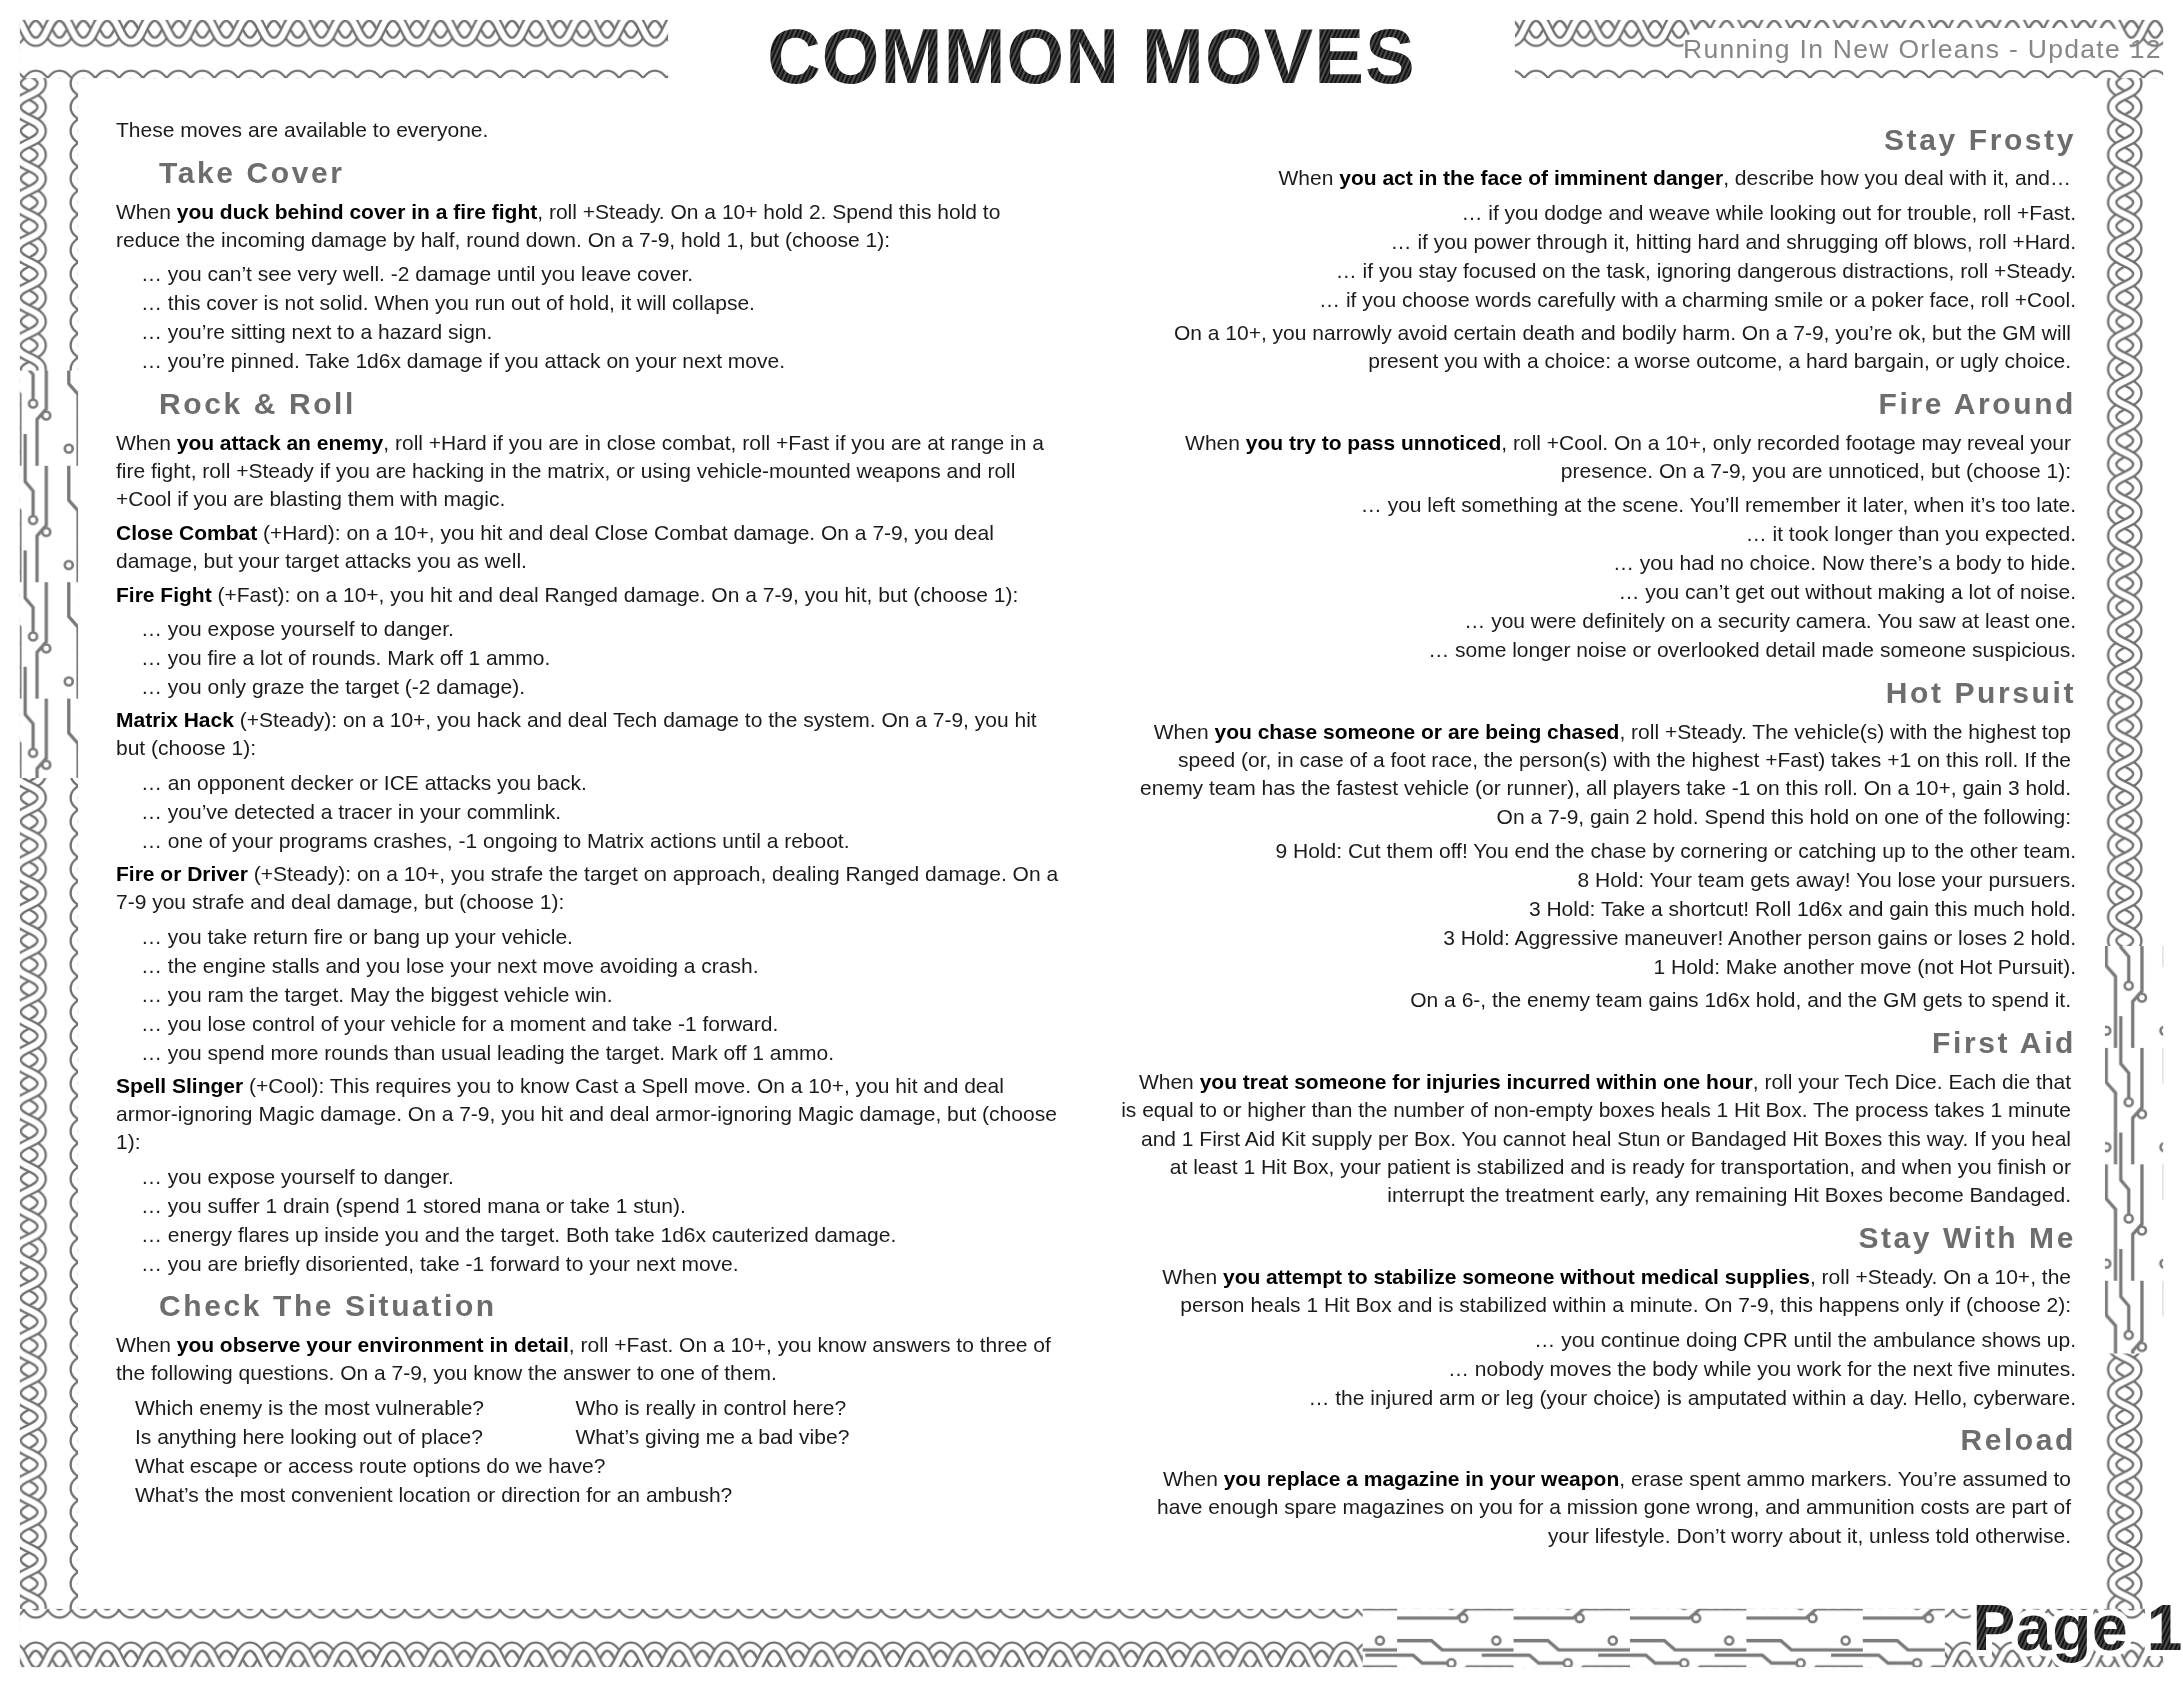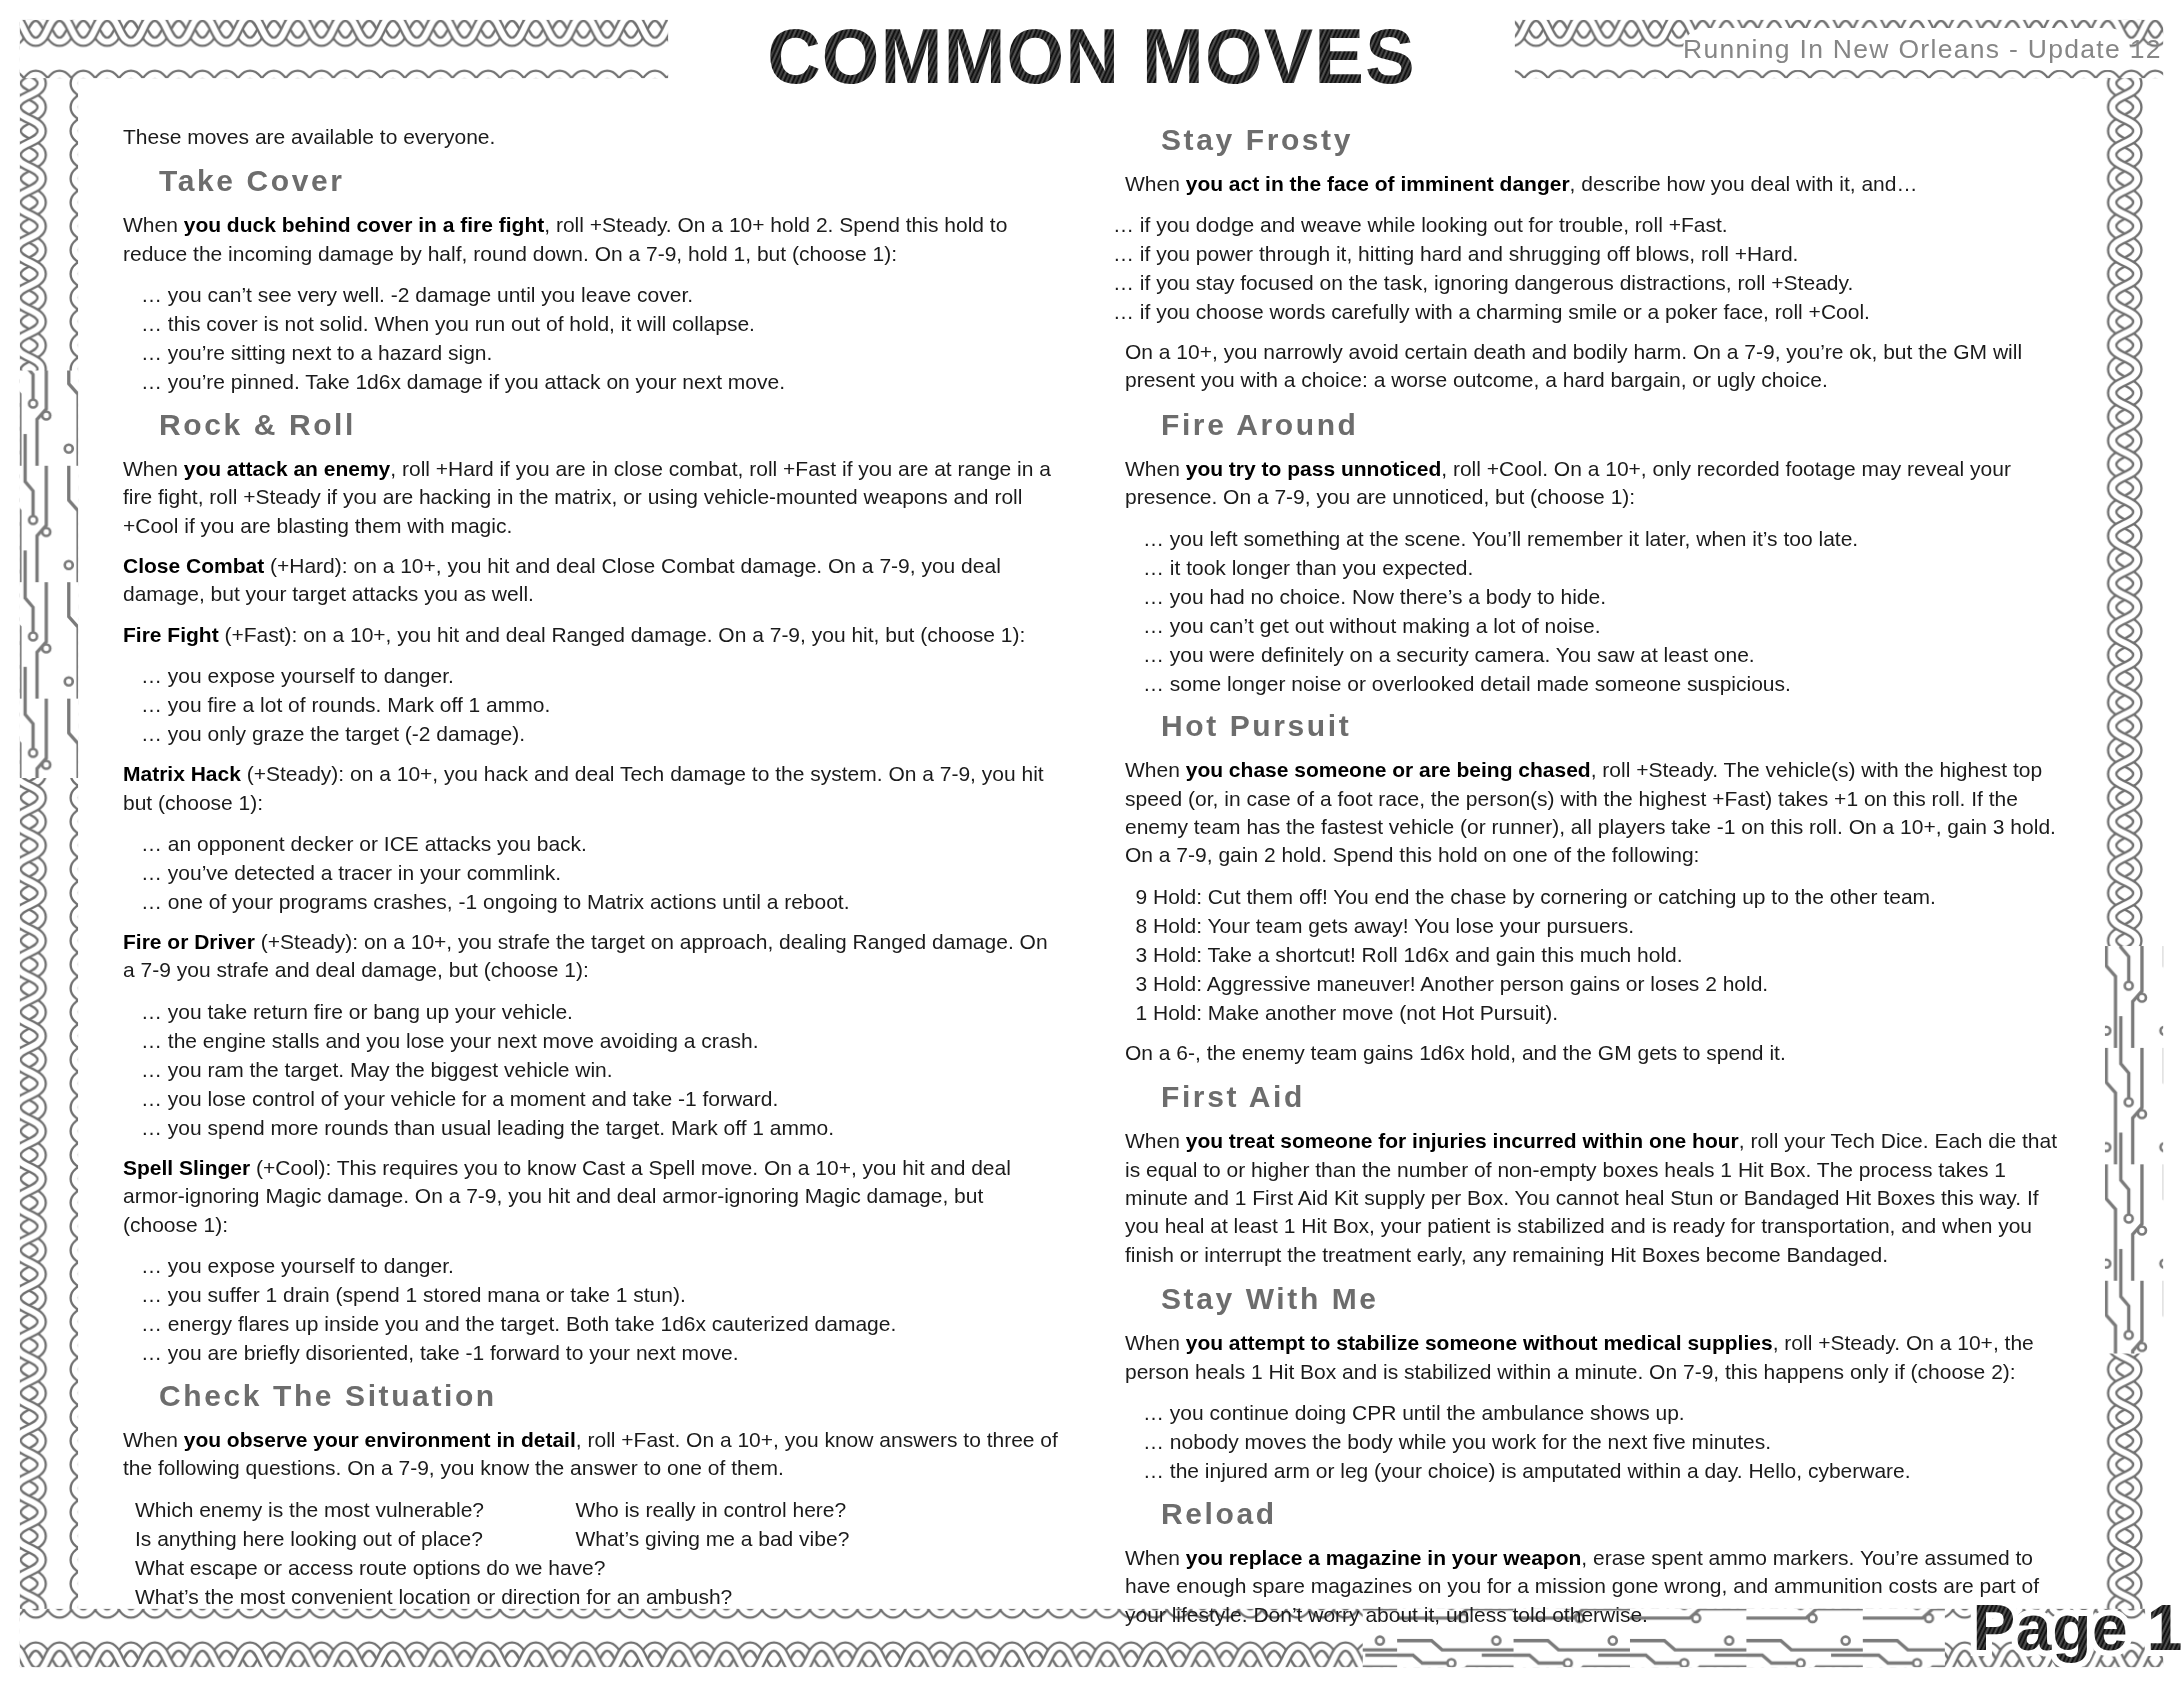--- a/index.html
+++ b/index.html
@@ -50,29 +50,29 @@
     position:absolute;left:0;top:0;
     color:#ffffff;
     -webkit-text-stroke:12px #ffffff;
     z-index:0;
   }
   .page-footer .face{position:relative;z-index:1;}
 
   
   .col{position:absolute;top:111px;z-index:1;}
   #col-left{left:111px;width:961px;}
-  #col-right{left:1113px;width:963px;}
+  #col-right{left:1113px;width:963px;text-align:right;}
 
   .move-section{margin:0;}
   .sec-title{
     font-size:30px;line-height:36px;
     font-weight:bold;color:#6d6d6d;letter-spacing:2.6px;
     margin:10.6px 0 6.6px 48px;
   }
-  .para{font-size:21px;line-height:28.4px;margin:12px;}
+  .para{font-size:21px;line-height:28.4px;margin:5px;}
   .para strong{color:#000;}
   .bullet{font-size:21px;line-height:29px;margin:0 0 0 30px;}
   .line{font-size:21px;line-height:29px;margin:0;}
   .hold{font-size:21px;line-height:29px;margin:0 0 0 22.5px;}
   .qrow{display:flex;font-size:21px;line-height:29px;margin-left:24px;align-items:center;}
   .qrow .qcell{width:47%;}
   .qrow .qcell2{flex:1;}
   .qline{font-size:21px;line-height:29px;margin-left:24px;}
 </style>
 </head>

